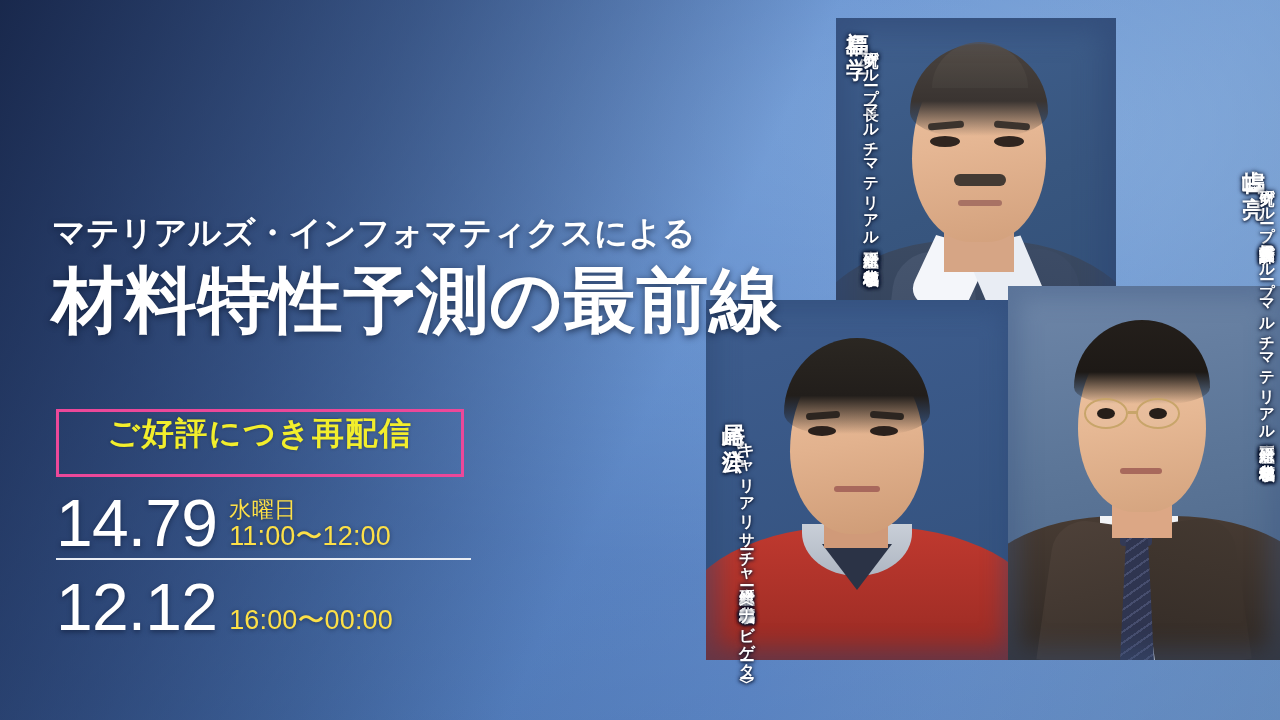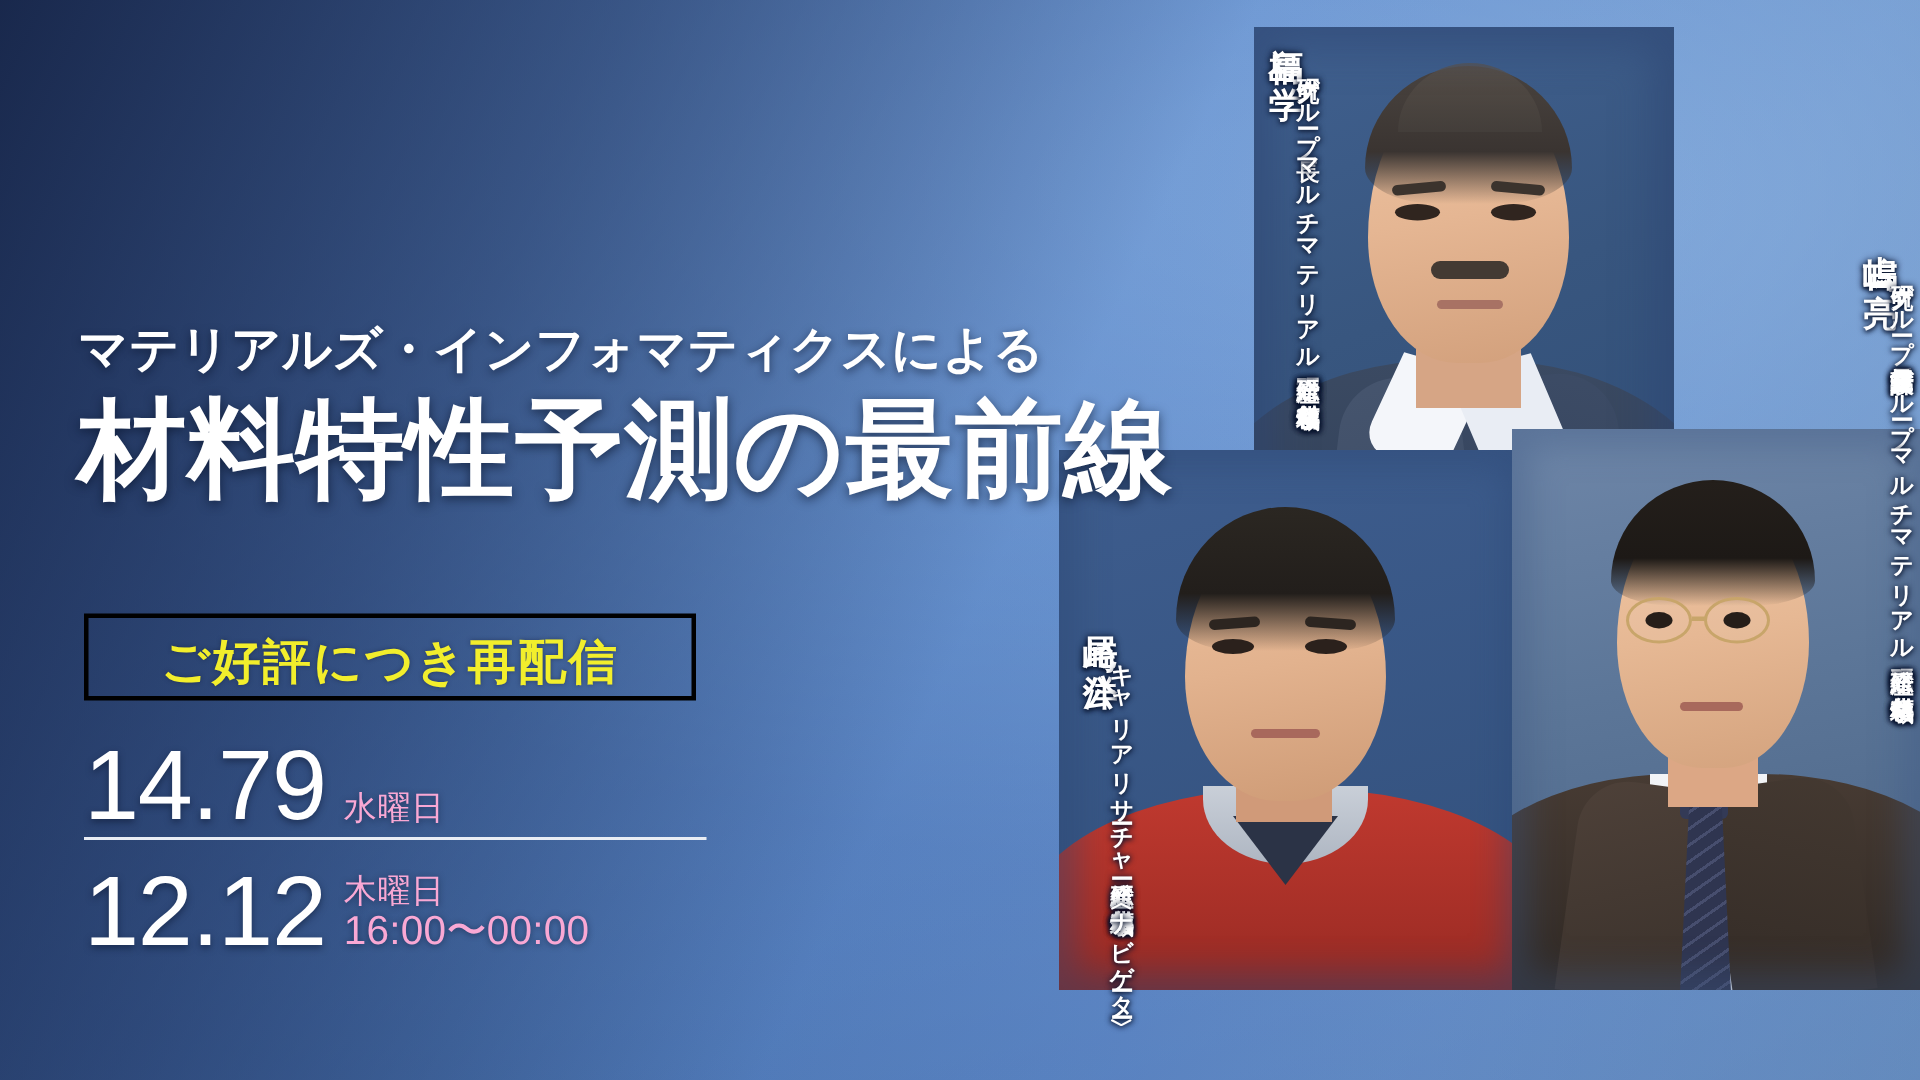--- a/index.html
+++ b/index.html
@@ -305,24 +305,24 @@
     margin-top: 4px;
     text-shadow: 0 2px 7px rgba(8,18,42,0.65);
     white-space: nowrap;
   }
 
   .rebroadcast-badge {
     position: absolute;
     left: 56px;
     top: 409px;
     width: 408px;
-    height: 58px;
-    border: 3px solid #000000;
+    height: 68px;
+    border: 3px solid #ec4899;
     display: flex;
-    align-items: flex-end;
+    align-items: flex-start;
     justify-content: center;
   }
   .rebroadcast-badge span {
     color: #f2ee2c;
     font-size: 32px;
     font-weight: 700;
     letter-spacing: 0.05em;
     white-space: nowrap;
     text-shadow: 0 0 3px rgba(20,30,60,0.5);
   }
@@ -343,21 +343,21 @@
     color: #ffffff;
     font-size: 66px;
     font-weight: 400;
     line-height: 0.98;
     letter-spacing: -0.012em;
     text-shadow: 0 2px 5px rgba(8,18,42,0.5);
   }
   .sched-meta {
     margin-left: 12px;
     margin-bottom: 4px;
-    color: #f9a8d4;
+    color: #fde047;
     text-shadow: 0 1px 4px rgba(8,18,42,0.5);
   }
   .sched-day  { font-size: 22px; font-weight: 400; line-height: 1.12; letter-spacing: 0.02em; }
   .sched-time { font-size: 27px; font-weight: 400; line-height: 1.1; letter-spacing: 0.005em; }
 
   
   .bottom-bar {
     position: absolute;
     left: 0;
     bottom: 0;
@@ -479,26 +479,26 @@
 
   <div class="rebroadcast-badge">
     <span>ご好評につき再配信</span>
   </div>
 
   <div class="schedule">
     <div class="sched-row">
       <div class="sched-date">14.79</div>
       <div class="sched-meta">
         <div class="sched-day">水曜日</div>
+        <div class="sched-time">11:00〜12:00</div>
       </div>
     </div>
     <div class="sched-divider"></div>
     <div class="sched-row">
       <div class="sched-date">12.12</div>
       <div class="sched-meta">
-        <div class="sched-day">木曜日</div>
         <div class="sched-time">16:00〜00:00</div>
       </div>
     </div>
   </div>
 
 
 </div>
 
 </body></html>

